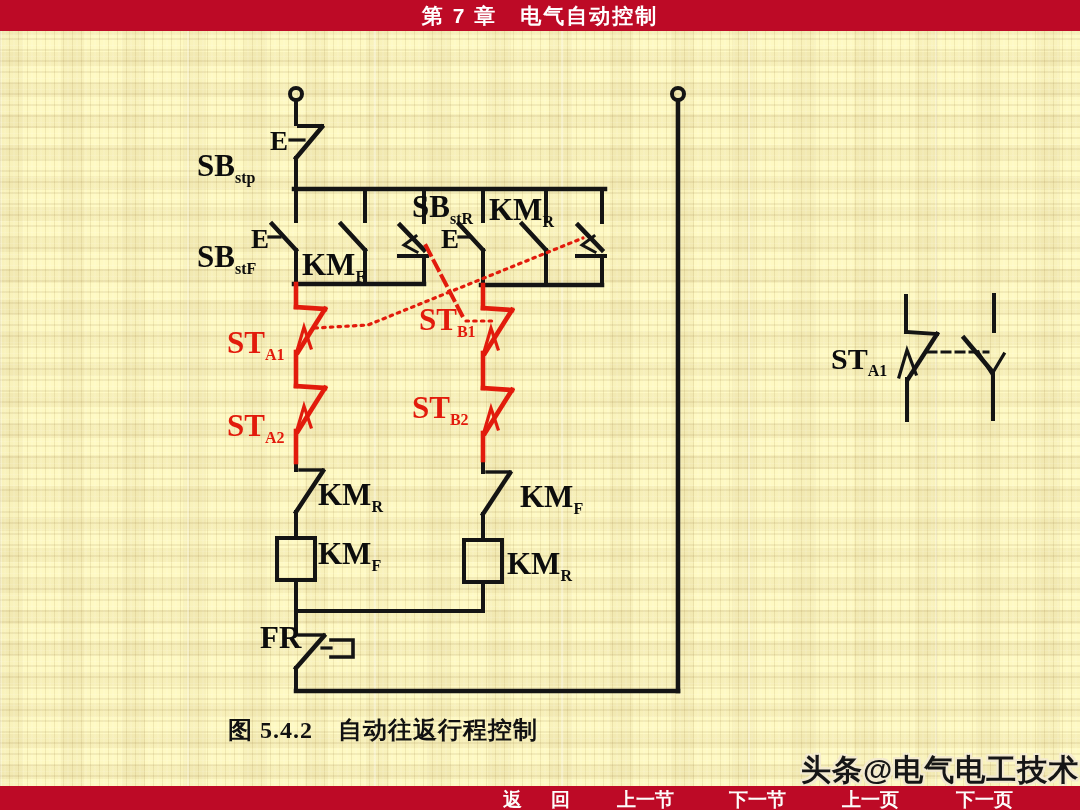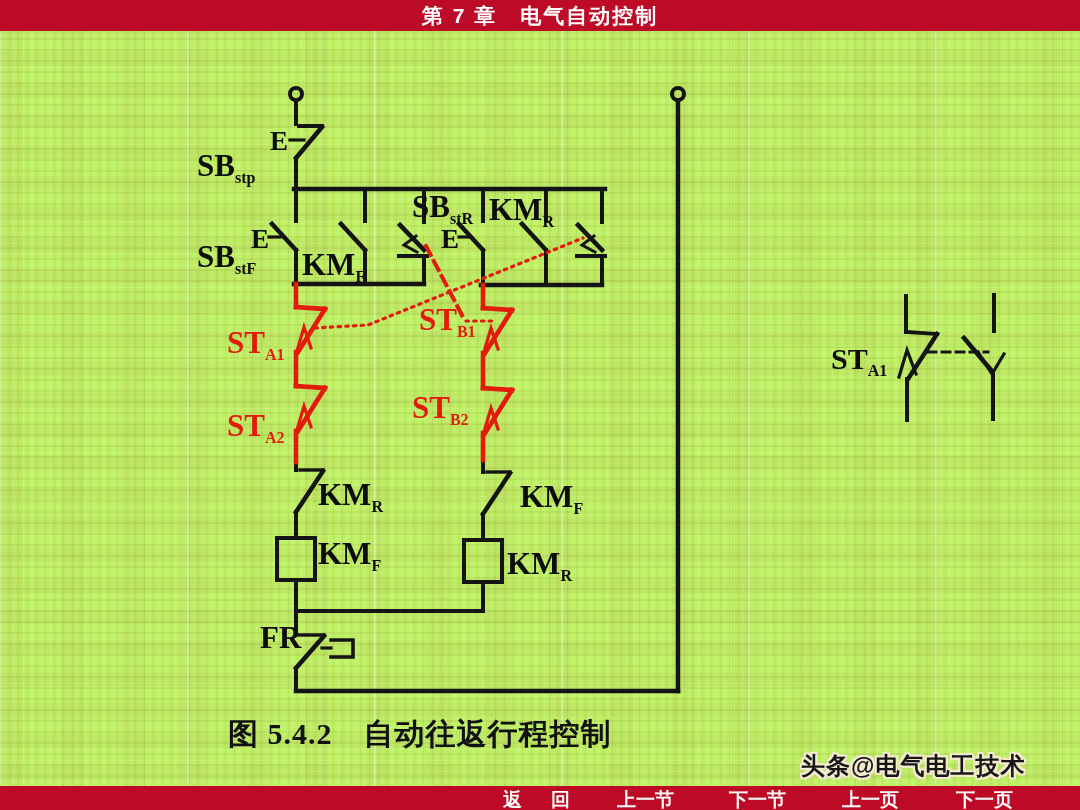--- a/index.html
+++ b/index.html
@@ -1,19 +1,19 @@
 <!DOCTYPE html>
 <html><head>
 <meta charset="utf-8">
 <style>
   html,body{margin:0;padding:0;}
   #stage{
     position:relative;width:1080px;height:810px;overflow:hidden;
     font-family:"Liberation Serif","DejaVu Serif",serif;
-    background-color:#bef264;
+    background-color:#fef9c3;
   }
   .texture{
     position:absolute;inset:0;
     background-image:
       repeating-linear-gradient(90deg, rgba(255,255,255,.30) 0 2px, rgba(255,255,255,0) 2px 187px),
       repeating-linear-gradient(0deg, rgba(120,85,30,.09) 0 2px, rgba(0,0,0,0) 2px 5px, rgba(255,255,255,.10) 5px 6px, rgba(0,0,0,0) 6px 11px),
       repeating-linear-gradient(90deg, rgba(139,104,40,.12) 0 1px, rgba(0,0,0,0) 1px 4px, rgba(255,255,255,.09) 4px 6px, rgba(0,0,0,0) 6px 9px),
       repeating-linear-gradient(0deg, rgba(150,112,45,.07) 0 14px, rgba(0,0,0,0) 14px 31px),
       repeating-linear-gradient(90deg, rgba(150,112,45,.05) 0 23px, rgba(0,0,0,0) 23px 61px);
   }
@@ -34,25 +34,25 @@
   }
   svg.circuit{position:absolute;left:0;top:0;}
   .lbl{
     position:absolute;color:#0d0d0d;font-weight:bold;font-size:31px;line-height:1.05;
     white-space:nowrap;
   }
   .lbl .sub{font-size:16px;vertical-align:-7px;font-weight:bold;}
   .lbl.red{color:#e21b0c;}
   .lbl.small{font-size:30px;}
   .caption{
-    position:absolute;left:228px;top:714px;color:#111;font-weight:bold;font-size:30px;
+    position:absolute;left:228px;top:714px;color:#111;font-weight:bold;font-size:24px;
     letter-spacing:1px;white-space:nowrap;
   }
   .watermark{
-    position:absolute;left:801px;top:750px;font-size:24px;font-weight:bold;color:#161616;
+    position:absolute;left:801px;top:750px;font-size:30px;font-weight:bold;color:#161616;
     font-family:"Liberation Sans","DejaVu Sans",sans-serif;white-space:nowrap;letter-spacing:1px;
     text-shadow:-2px -2px 0 #f3ead0, 2px -2px 0 #f3ead0, -2px 2px 0 #f3ead0, 2px 2px 0 #f3ead0,
                  0 -2px 0 #f3ead0, 0 2px 0 #f3ead0, -2px 0 0 #f3ead0, 2px 0 0 #f3ead0;
   }
 </style>
 </head>
 <body>
 
 <div id="stage">
   <div class="texture"></div>

